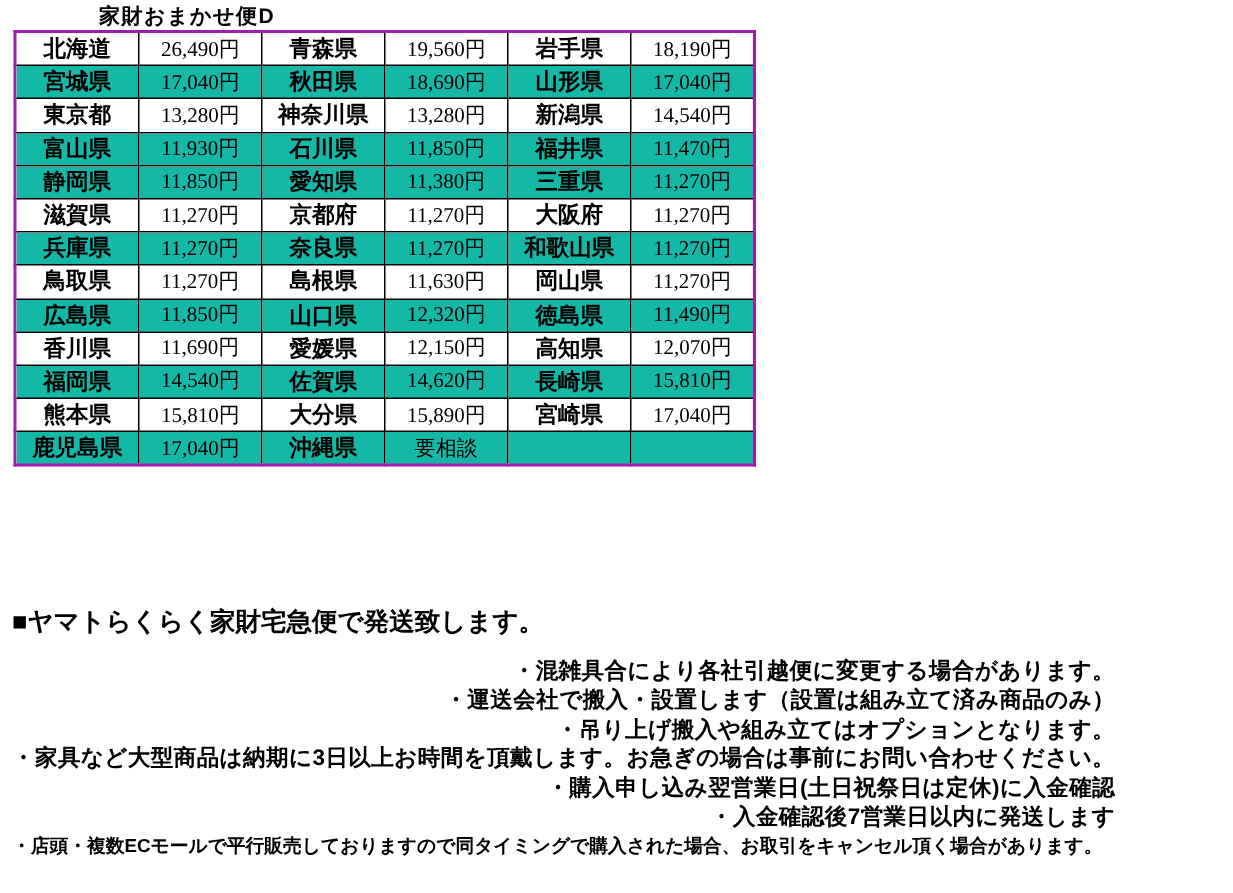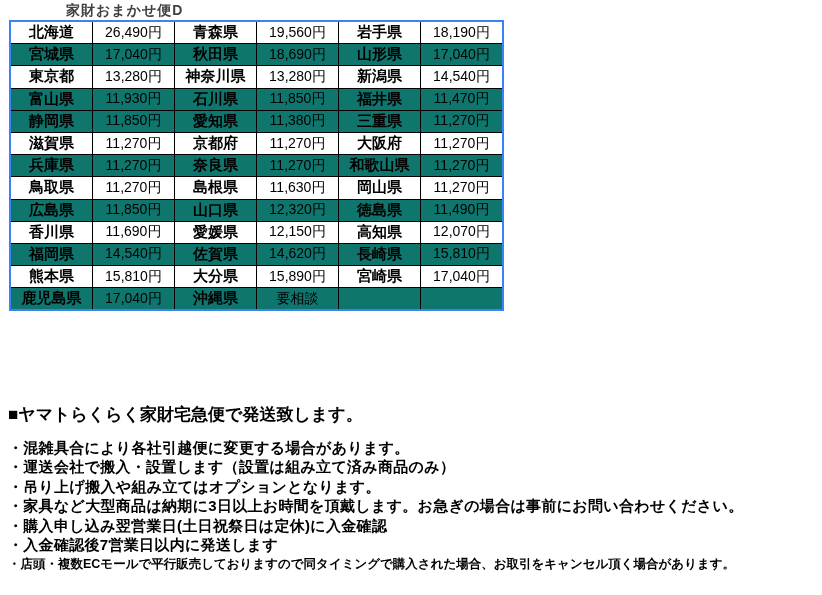--- a/index.html
+++ b/index.html
@@ -14,69 +14,71 @@
     font-family: "Liberation Sans", sans-serif;
     color: #000000;
     overflow: hidden;
   }
   .title {
     position: absolute;
     left: 66px;
     top: 2px;
     font-size: 14px;
     font-weight: bold;
-    color: #404040;
+    color: #000000;
     letter-spacing: 1px;
     white-space: nowrap;
     text-align: right;
   }
   table.fee-table {
     position: absolute;
     left: 9px;
     top: 20px;
     border-collapse: collapse;
     table-layout: fixed;
-    border: 2px solid #3b82f6;
+    border: 2px solid #a21caf;
+    font-family: Liberation Serif, serif;
   }
   table.fee-table td {
     border: 1px solid #000000;
     width: 81px;
     height: 21.2px;
     padding: 0;
     text-align: center;
     vertical-align: middle;
     overflow: hidden;
     white-space: nowrap;
   }
   table.fee-table td.pref {
     font-size: 15px;
     font-weight: bold;
   }
   table.fee-table td.price {
     font-size: 14px;
     font-weight: normal;
   }
   table.fee-table tr.shaded td {
-    background: #0f766e;
+    background: #14b8a6;
   }
   .notes-heading {
     position: absolute;
     left: 8px;
     top: 403px;
     font-size: 17px;
     font-weight: bold;
     white-space: nowrap;
   }
   ul.notes-list {
     position: absolute;
     left: 8px;
     top: 438px;
     margin: 0;
     padding: 0;
     list-style: none;
+    text-align: right;
   }
   ul.notes-list li {
     font-size: 15px;
     font-weight: bold;
     line-height: 19.4px;
     white-space: nowrap;
     letter-spacing: 0.3px;
   }
   .footnote {
     position: absolute;

